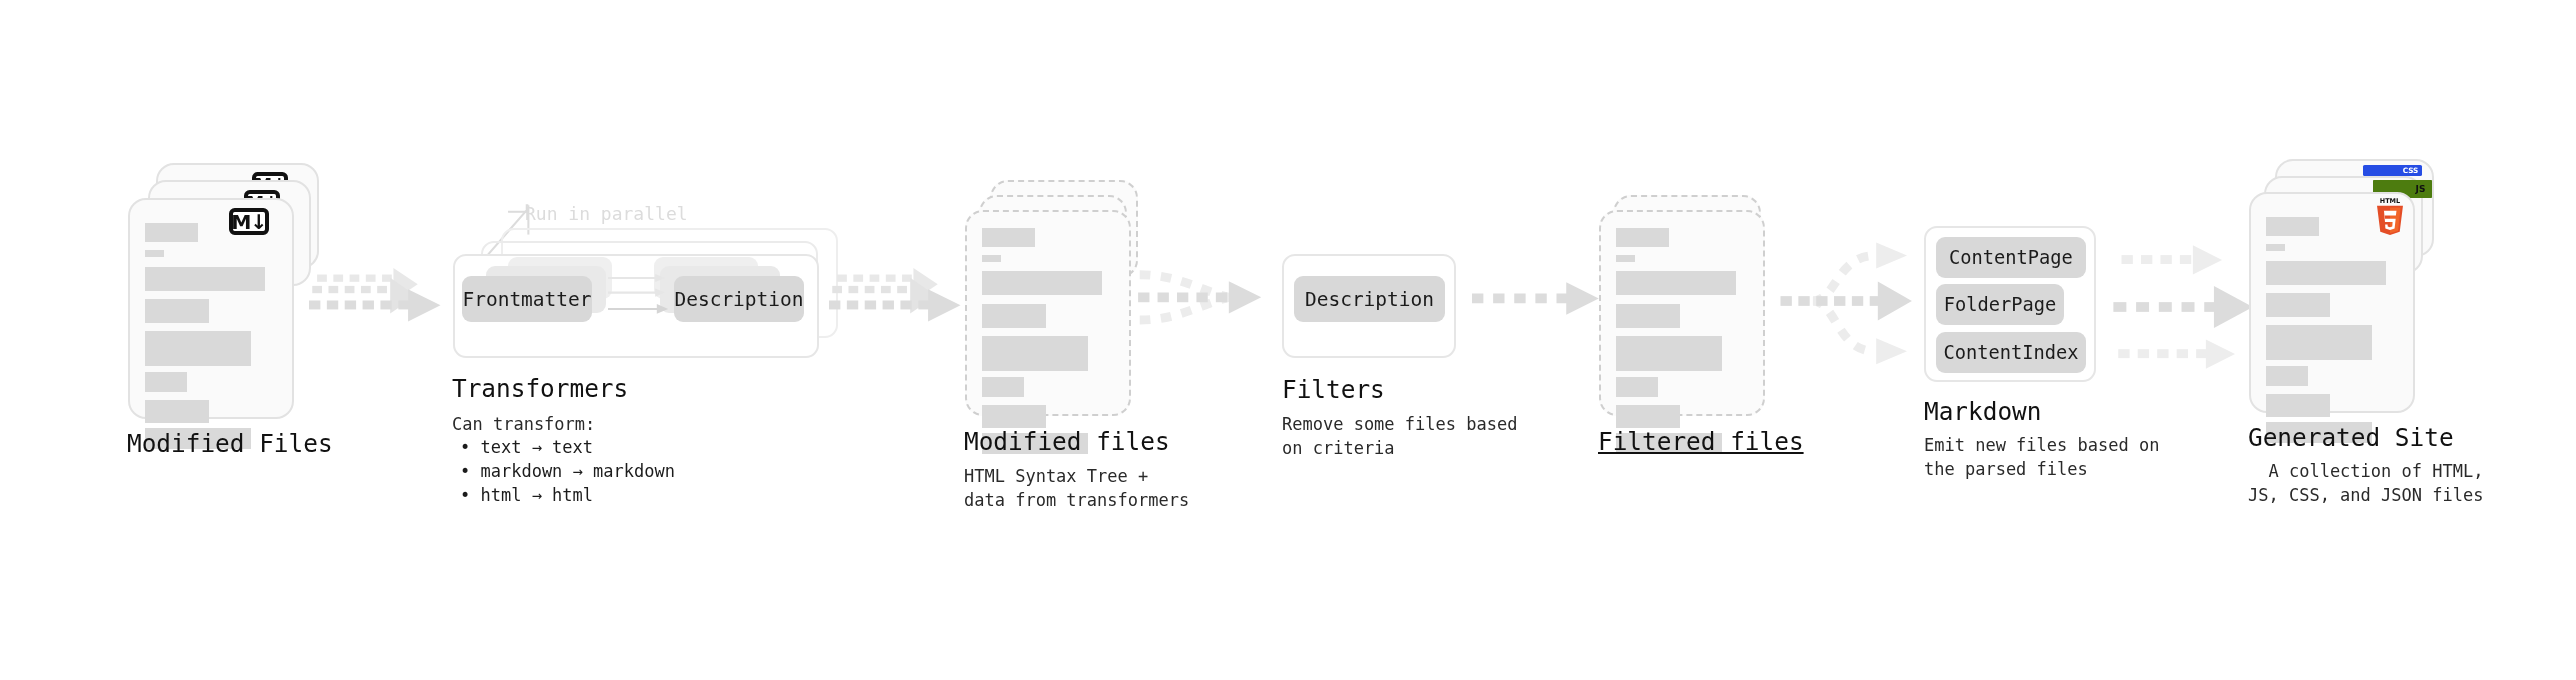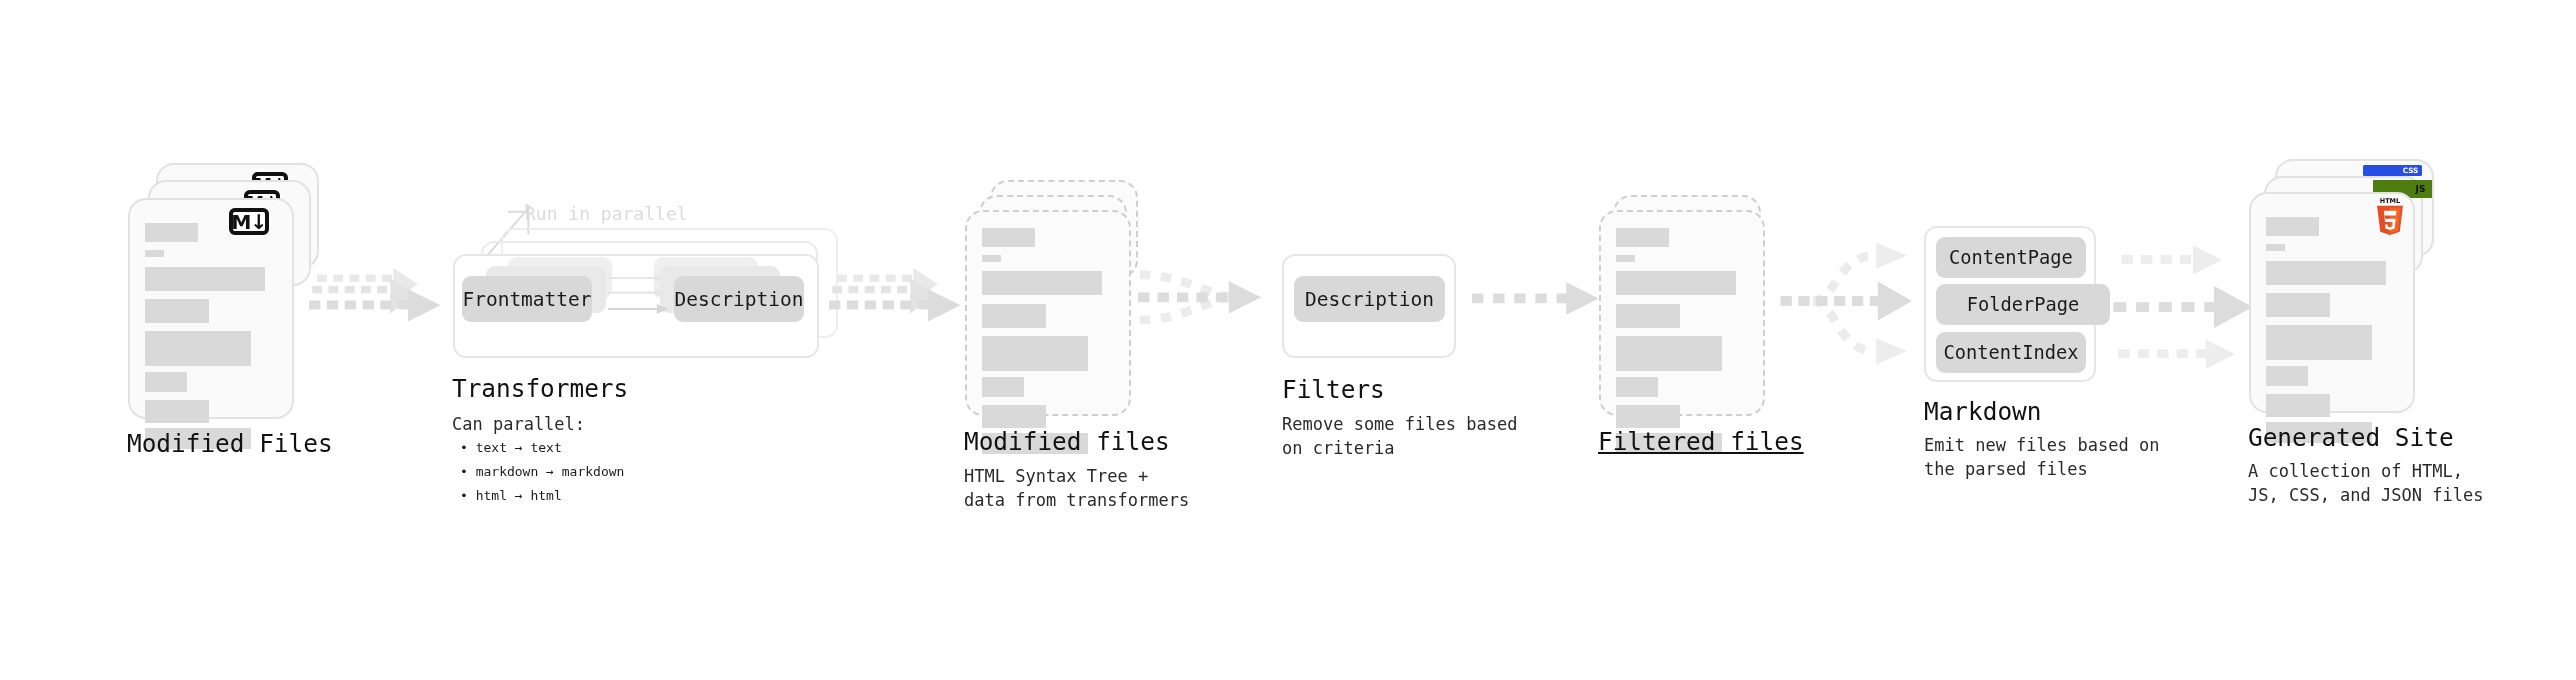--- a/index.html
+++ b/index.html
@@ -111,21 +111,21 @@
   }
   .parallel-label {
     position: absolute;
     color: #dcdcdc;
     font-size: 18px;
     white-space: nowrap;
   }
   .bullets {
     position: absolute;
     color: #1c1c1c;
-    font-size: 13px;
+    font-size: 17px;
     line-height: 23.6px;
     white-space: pre;
   }
   svg { display:block; overflow: visible; }
 </style>
 </head>
 <body>
 
 <div class="stage">
 
@@ -207,21 +207,21 @@
         <polygon points="58,19 70,24 58,29"></polygon>
       </g>
       <line x1="0" y1="44" x2="62" y2="44" stroke="#d5d5d5" stroke-width="2.5"></line>
       <polygon points="60,38 74,44 60,50" fill="#d5d5d5"></polygon>
     </svg>
 
     <div class="chip" style="left:462px; top:276px; width:130px; height:46px; font-size:19.5px;">Frontmatter</div>
     <div class="chip" style="left:674px; top:276px; width:130px; height:46px; font-size:19.5px;">Description</div>
   </div>
   <div class="title" style="left:452px; top:374px;">Transformers</div>
-  <div class="subtitle" style="left:452px; top:413px;">Can parallel:</div>
+  <div class="subtitle" style="left:452px; top:413px;">Can transform:</div>
   <div class="bullets" style="left:460px; top:436px;">• text → text</div>
   <div class="bullets" style="left:460px; top:460px;">• markdown → markdown</div>
   <div class="bullets" style="left:460px; top:484px;">• html → html</div>
 
   <svg class="node" style="left:829px; top:268px;" width="138" height="65" viewBox="0 0 170 80">
     <g fill="#e8e8e8">
       <rect x="10" y="8" width="12" height="9"></rect>
         <rect x="30" y="8" width="12" height="9"></rect>
       <rect x="50" y="8" width="12" height="9"></rect>
         <rect x="70" y="8" width="12" height="9"></rect>
@@ -325,21 +325,21 @@
       <rect x="54" y="84" width="14" height="12"></rect>
       <rect x="76" y="84" width="14" height="12"></rect>
       <rect x="98" y="84" width="14" height="12"></rect>
       <rect x="120" y="84" width="14" height="12"></rect>
       <polygon points="130,66 172,90 130,114"></polygon>
     </g>
   </svg>
 
   <div class="groupbox solidbg" style="left:1924px; top:226px; width:172px; height:156px;"></div>
   <div class="chip" style="left:1936px; top:237px; width:150px; height:41px; font-size:18.7px;">ContentPage</div>
-  <div class="chip" style="left:1936px; top:284px; width:174px; height:41px; font-size:18.7px;">FolderPage</div>
+  <div class="chip" style="left:1936px; top:284px; width:128px; height:41px; font-size:18.7px;">FolderPage</div>
   <div class="chip" style="left:1936px; top:332px; width:150px; height:41px; font-size:18.7px;">ContentIndex</div>
   <div class="title" style="left:1924px; top:397px;">Markdown</div>
   <div class="subtitle" style="left:1924px; top:434px;">Emit new files based on
 the parsed files</div>
 
   <svg class="node" style="left:2113px; top:234px;" width="163" height="146" viewBox="0 0 200 180">
     <g fill="#ededed">
       <rect x="10" y="26" width="14" height="11"></rect>
       <rect x="34" y="26" width="14" height="11"></rect>
       <rect x="58" y="26" width="14" height="11"></rect>
@@ -382,17 +382,17 @@
     </div>
 
     <svg class="h5" style="left:2373px; top:195px;" width="34" height="41" viewBox="0 0 42 50">
       <text x="21" y="9" font-size="8" font-weight="bold" text-anchor="middle" font-family="DejaVu Sans, Liberation Sans, sans-serif" fill="#111111">HTML</text>
       <path d="M5 13 L9 45 L21 49 L33 45 L37 13 Z" fill="#e44d26"></path>
       <path d="M21 15 L21 47 L31 44 L34 15 Z" fill="#f16529"></path>
       <path d="M13 19 L29 19 L28.3 25 L13.6 25 L14 29 L28 29 L26.7 41 L21 43 L15.3 41 L15 36 L18 36 L18.2 38.6 L21 39.4 L23.8 38.6 L24.2 33 L14.8 33 L13.6 19.5 Z" fill="#ffffff"></path>
     </svg>
   </div>
   <div class="title" style="left:2248px; top:423px;">Generated Site</div>
-  <div class="subtitle" style="left:2248px; top:460px;">A collection of HTML,
+  <div class="subtitle" style="left:2248px; top:460px;text-align:right;">A collection of HTML,
 JS, CSS, and JSON files</div>
 
 </div>
 
 
 </body></html>

